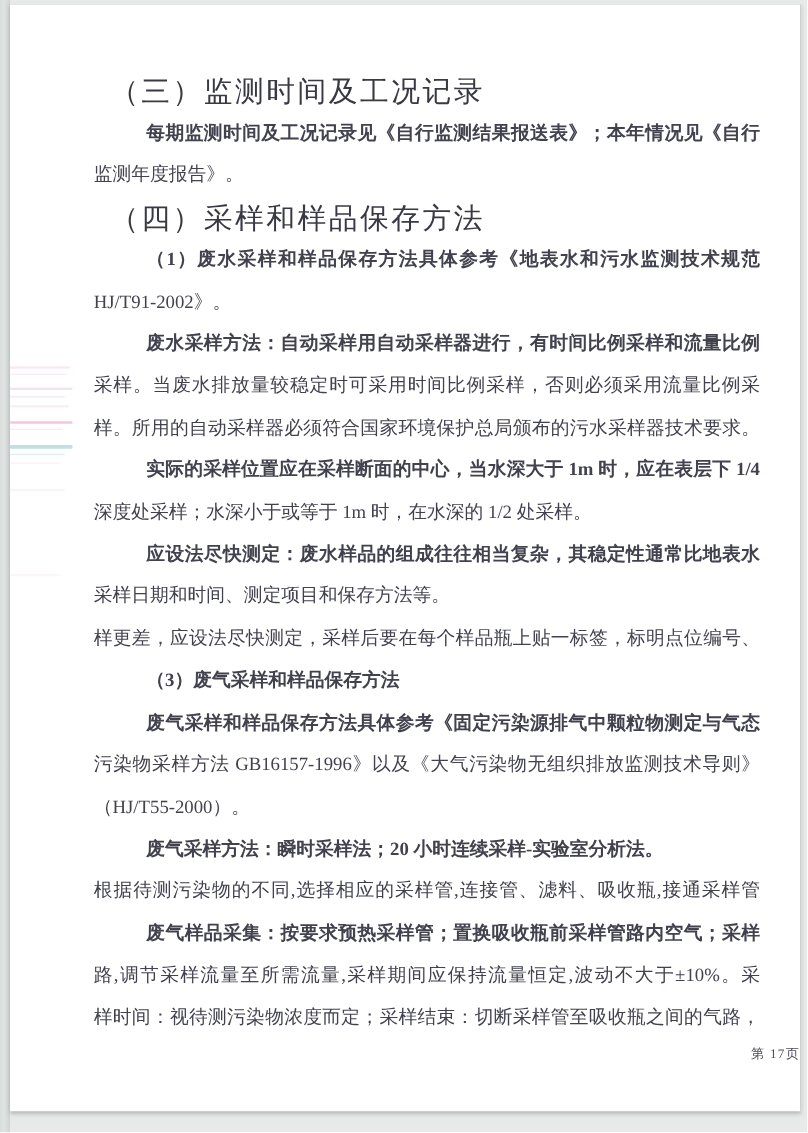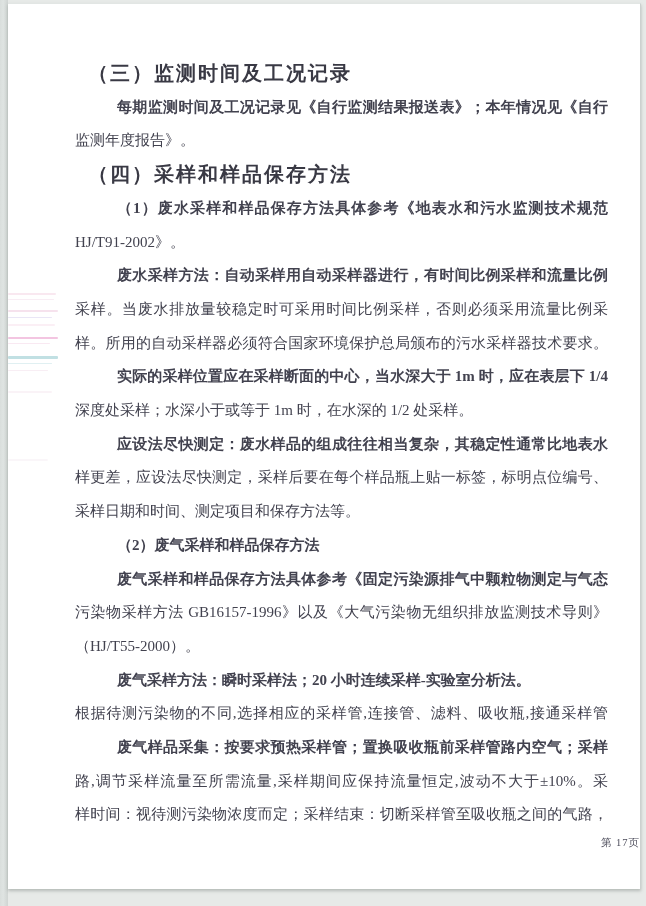--- a/index.html
+++ b/index.html
@@ -39,22 +39,22 @@
     text-align:left;
   }
   .line.justify{
     white-space:normal;
     text-align:justify;
     text-align-last:justify;
     -moz-text-align-last:justify;
   }
   .line.indent{text-indent:42px;font-weight:bold;}
   .line.heading{
-    font-size:20px;
-    font-weight:bold;
+    font-size:23px;
+    font-weight:normal;
     color:var(--heading-text);
     letter-spacing:2px;
     text-indent:13px;
   }
   .footer{
     position:absolute;left:0;right:0;top:832px;
     text-align:right;
     font-size:10.5px;
     color:var(--footer-text);
     letter-spacing:1px;
@@ -100,23 +100,23 @@
         <div class="line">监测年度报告》。</div>
         <div class="line heading">（四）采样和样品保存方法</div>
         <div class="line indent justify">（1）废水采样和样品保存方法具体参考《地表水和污水监测技术规范</div>
         <div class="line">HJ/T91-2002》。</div>
         <div class="line indent justify">废水采样方法：自动采样用自动采样器进行，有时间比例采样和流量比例</div>
         <div class="line justify">采样。当废水排放量较稳定时可采用时间比例采样，否则必须采用流量比例采</div>
         <div class="line justify">样。所用的自动采样器必须符合国家环境保护总局颁布的污水采样器技术要求。</div>
         <div class="line indent justify">实际的采样位置应在采样断面的中心，当水深大于 1m 时，应在表层下 1/4</div>
         <div class="line">深度处采样；水深小于或等于 1m 时，在水深的 1/2 处采样。</div>
         <div class="line indent justify">应设法尽快测定：废水样品的组成往往相当复杂，其稳定性通常比地表水</div>
+        <div class="line">采样日期和时间、测定项目和保存方法等。</div>
         <div class="line justify">样更差，应设法尽快测定，采样后要在每个样品瓶上贴一标签，标明点位编号、</div>
-        <div class="line">采样日期和时间、测定项目和保存方法等。</div>
-        <div class="line indent">（2）废气采样和样品保存方法</div>
+        <div class="line indent">（3）废气采样和样品保存方法</div>
         <div class="line indent justify">废气采样和样品保存方法具体参考《固定污染源排气中颗粒物测定与气态</div>
         <div class="line justify">污染物采样方法 GB16157-1996》以及《大气污染物无组织排放监测技术导则》</div>
         <div class="line">（HJ/T55-2000）。</div>
         <div class="line indent">废气采样方法：瞬时采样法；20 小时连续采样-实验室分析法。</div>
         <div class="line justify">根据待测污染物的不同,选择相应的采样管,连接管、滤料、吸收瓶,接通采样管</div>
         <div class="line indent justify">废气样品采集：按要求预热采样管；置换吸收瓶前采样管路内空气；采样</div>
         <div class="line justify">路,调节采样流量至所需流量,采样期间应保持流量恒定,波动不大于±10%。采</div>
         <div class="line justify">样时间：视待测污染物浓度而定；采样结束：切断采样管至吸收瓶之间的气路，</div>
       </div>
 

